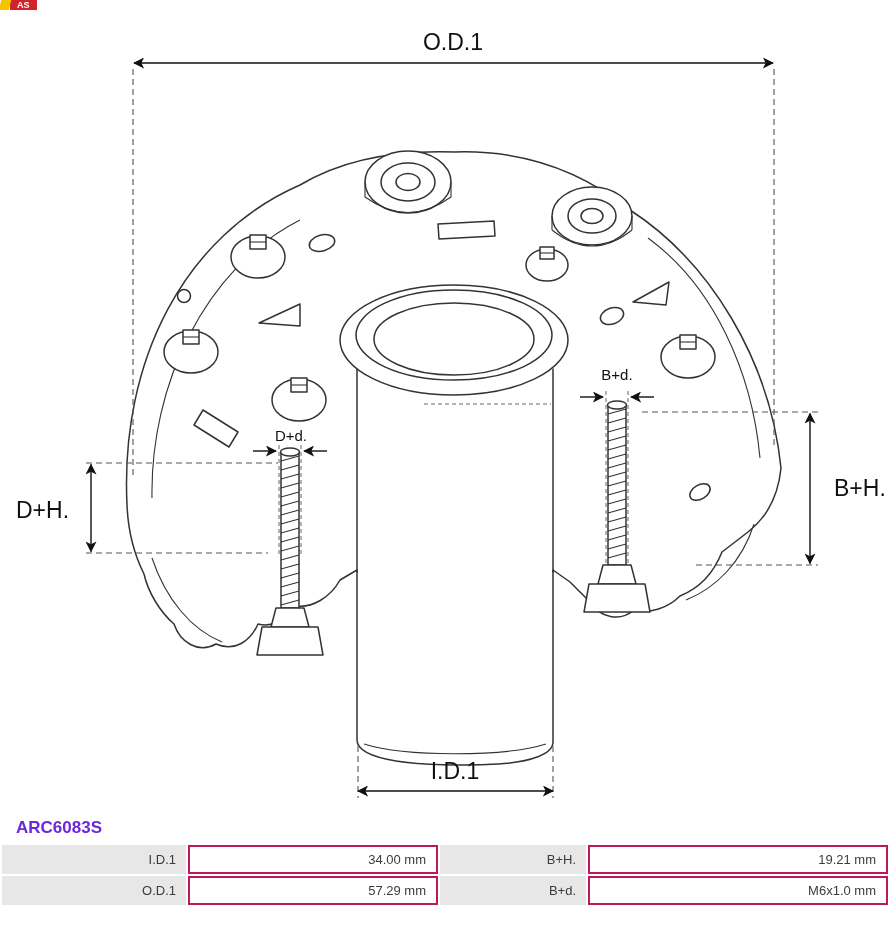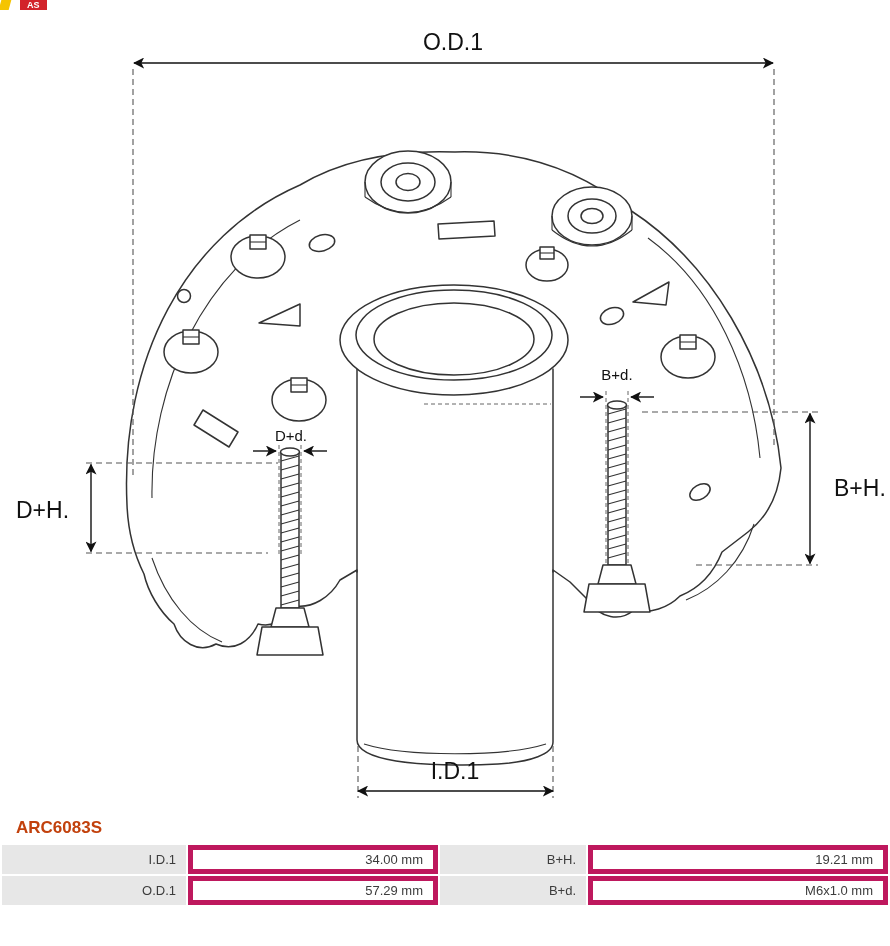--- a/index.html
+++ b/index.html
@@ -2,41 +2,41 @@
 <html><head>
 <meta charset="utf-8">
 <style>
   html,body{margin:0;padding:0;background:#fff;}
   body{width:890px;height:946px;position:relative;overflow:hidden;
        font-family:"Liberation Sans",sans-serif;}
 
   
   .logo{position:absolute;top:0;left:0;height:10px;display:flex;z-index:5;}
   .logo-yellow{width:10px;background:#f5c400;transform:skewX(-15deg);}
-  .logo-red{background:#d2232a;color:#fff;font-weight:bold;font-size:9px;line-height:10px;padding:0 7px;margin-left:10px;}
+  .logo-red{background:#d2232a;color:#fff;font-weight:bold;font-size:9px;line-height:10px;padding:0 7px;}
 
   
   .s-ln{fill:none;stroke:#333;stroke-width:1.5;stroke-linecap:round;stroke-linejoin:round;}
   .s-fw{fill:#fff;stroke:#333;stroke-width:1.5;stroke-linejoin:round;}
   .s-thin{fill:none;stroke:#333;stroke-width:1.1;}
   .s-dim{fill:none;stroke:#111;stroke-width:1.4;}
   .s-ext{fill:none;stroke:#555;stroke-width:1.1;stroke-dasharray:6 4;}
   .s-ext2{fill:none;stroke:#666;stroke-width:1;stroke-dasharray:4 3;}
   text.dimlbl{font-family:"Liberation Sans",sans-serif;font-size:23px;fill:#111;}
   text.dimlbl-sm{font-size:15px;}
 
   
-  .pn{padding:8px 0 5px 16px;color:#c2410c;font-weight:bold;font-size:17px;}
+  .pn{padding:8px 0 5px 16px;color:#6d28d9;font-weight:bold;font-size:17px;}
 
   
   table.spec{width:100%;border-collapse:separate;border-spacing:2px;table-layout:fixed;
              font-size:13px;color:#3c3c3c;}
   table.spec td{height:29px;text-align:right;padding:0 10px 0 0;box-sizing:border-box;white-space:nowrap;}
   td.lbl{background:#e7e7e7;}
-  td.val{background:#fff;border:5px solid #be185d;}
+  td.val{background:#fff;border:2px solid #be185d;}
 </style>
 </head>
 <body>
 
 
 
 <div class="logo">
   <span class="logo-yellow"></span>
   <span class="logo-red"><span>AS</span></span>
 </div>

